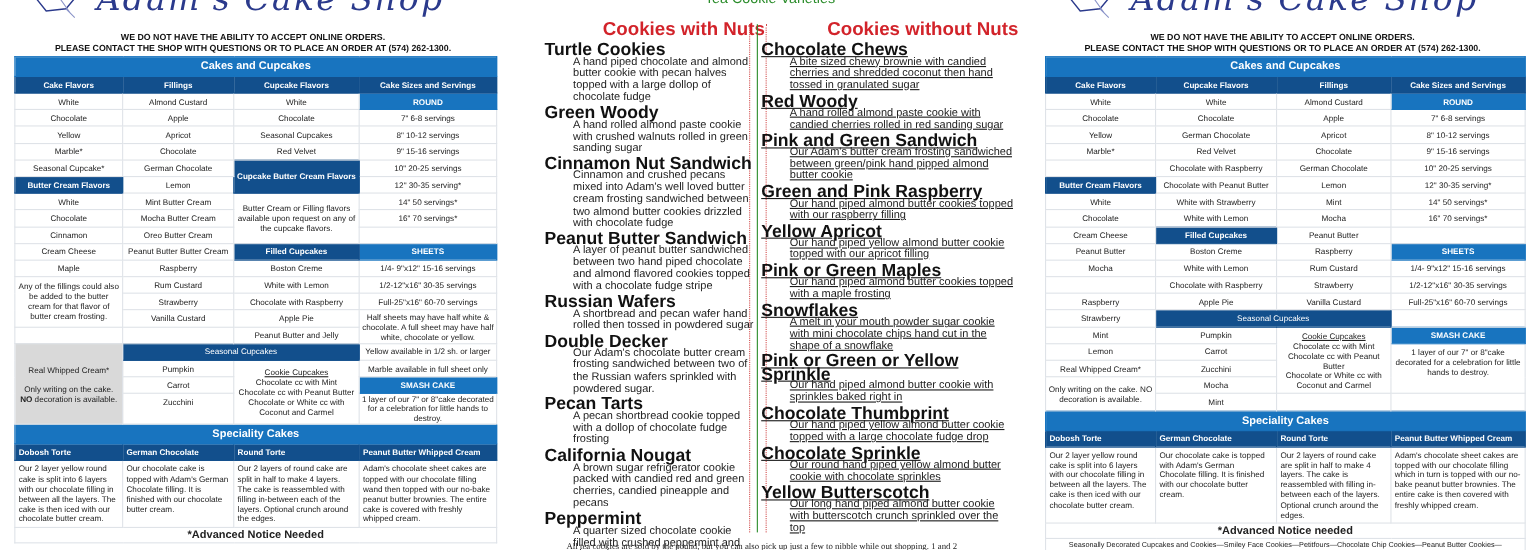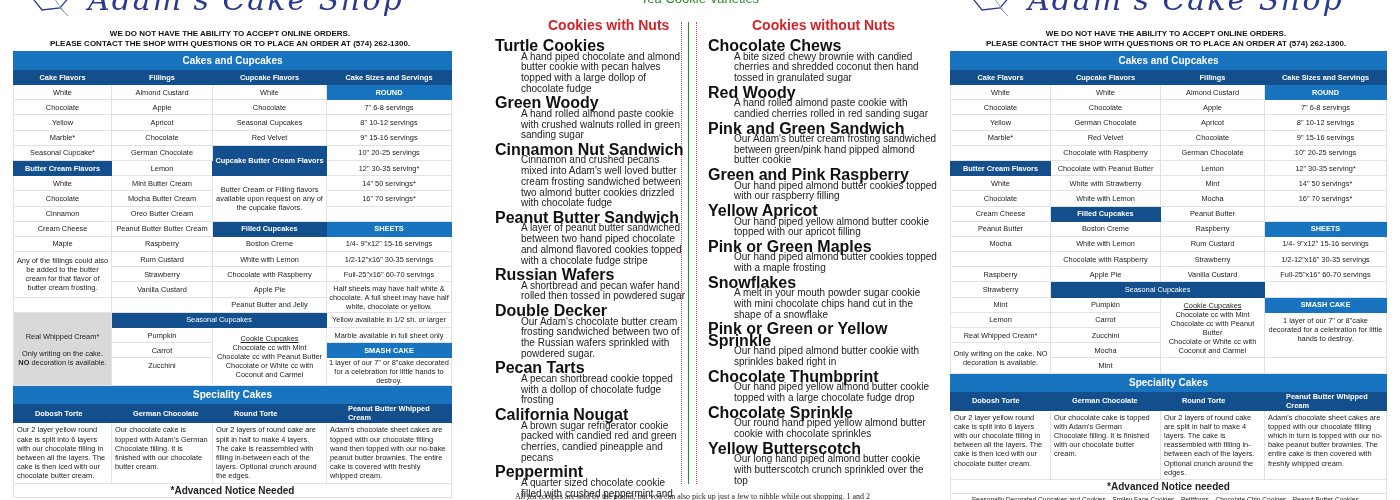--- a/index.html
+++ b/index.html
@@ -23,37 +23,37 @@
   table.menu { position: absolute; left: 13px; top: 51px; width: 438px; border-collapse: collapse; table-layout: fixed; font-size: 7.4px; }
   .panel-right table.menu { left: 10px; top: 51px; width: 436px; }
   table.menu td { border: 1px solid #dfe3e8; text-align: center; vertical-align: middle; height: 15.2px; line-height: 9px; padding: 0 2px; color: #222; }
   table.menu td.title { background: #1874bf; color: #fff; font-weight: bold; font-size: 10px; height: 18px; border-color: #1874bf; }
   table.menu td.colhead { background: #124f8c; color: #fff; font-weight: bold; font-size: 7.4px; height: 15px; border-color: #124f8c; }
   table.menu td.dark { background: #124f8c; color: #fff; font-weight: bold; border-color: #124f8c; text-align: center; }
   table.menu td.darknorm { background: #124f8c; color: #fff; border-color: #124f8c; }
   table.menu td.blue { background: #1874bf; color: #fff; font-weight: bold; border-color: #1874bf; }
   table.menu td.grey { background: #d9d9d9; }
   table.menu td.left { text-align: left; padding: 2px 3px; vertical-align: top; line-height: 9.2px; }
-  table.menu td.lefthead { text-align: left; padding-left: 21px; }
+  table.menu td.lefthead { text-align: left; padding-left: 3px; }
   table.menu td.note { font-weight: bold; font-size: 10px; height: 14px; }
   table.menu td.footer { font-size: 6.6px; height: 12px; }
   .u { text-decoration: underline; }
 
   
   .mid-title { position: absolute; top: -9px; left: 0; width: 480px; text-align: center; color: #2a8c2a; font-size: 13px; }
-  .col-head { position: absolute; top: 17px; font-weight: bold; color: #d2232a; font-size: 14px; }
+  .col-head { position: absolute; top: 17px; font-weight: bold; color: #d2232a; font-size: 17px; }
   .col-head.nuts { left: 88px; }
   .col-head.nonuts { left: 292px; }
   .divider { position: absolute; top: 22px; height: 462px; }
   .divider.red1 { left: 221px; border-left: 1px dotted #d24b4b; }
   .divider.green { left: 228px; border-left: 1.5px solid #2a8c2a; }
   .divider.red2 { left: 236px; border-left: 1px dotted #d24b4b; }
   .cookie-col { position: absolute; top: 40px; }
   .cookie-col.left { left: 35px; width: 190px; }
-  .cookie-col.right { left: 248px; width: 230px; }
+  .cookie-col.right { left: 232px; width: 230px; text-decoration: underline; }
   .cookie { margin-bottom: 3px; }
   .cookie-name { font-weight: bold; font-size: 16px; line-height: 11.5px; color: #111; }
   .cookie-desc { padding-left: 26px; font-size: 10px; line-height: 10.7px; color: #222; }
   .mid-foot { position: absolute; top: 492px; left: 55px; font-family: "Liberation Serif", serif; font-size: 8px; color: #222; white-space: nowrap; }
 </style>
 </head>
 <body>
 
 <div class="panel panel-left">
   <div class="logo">

